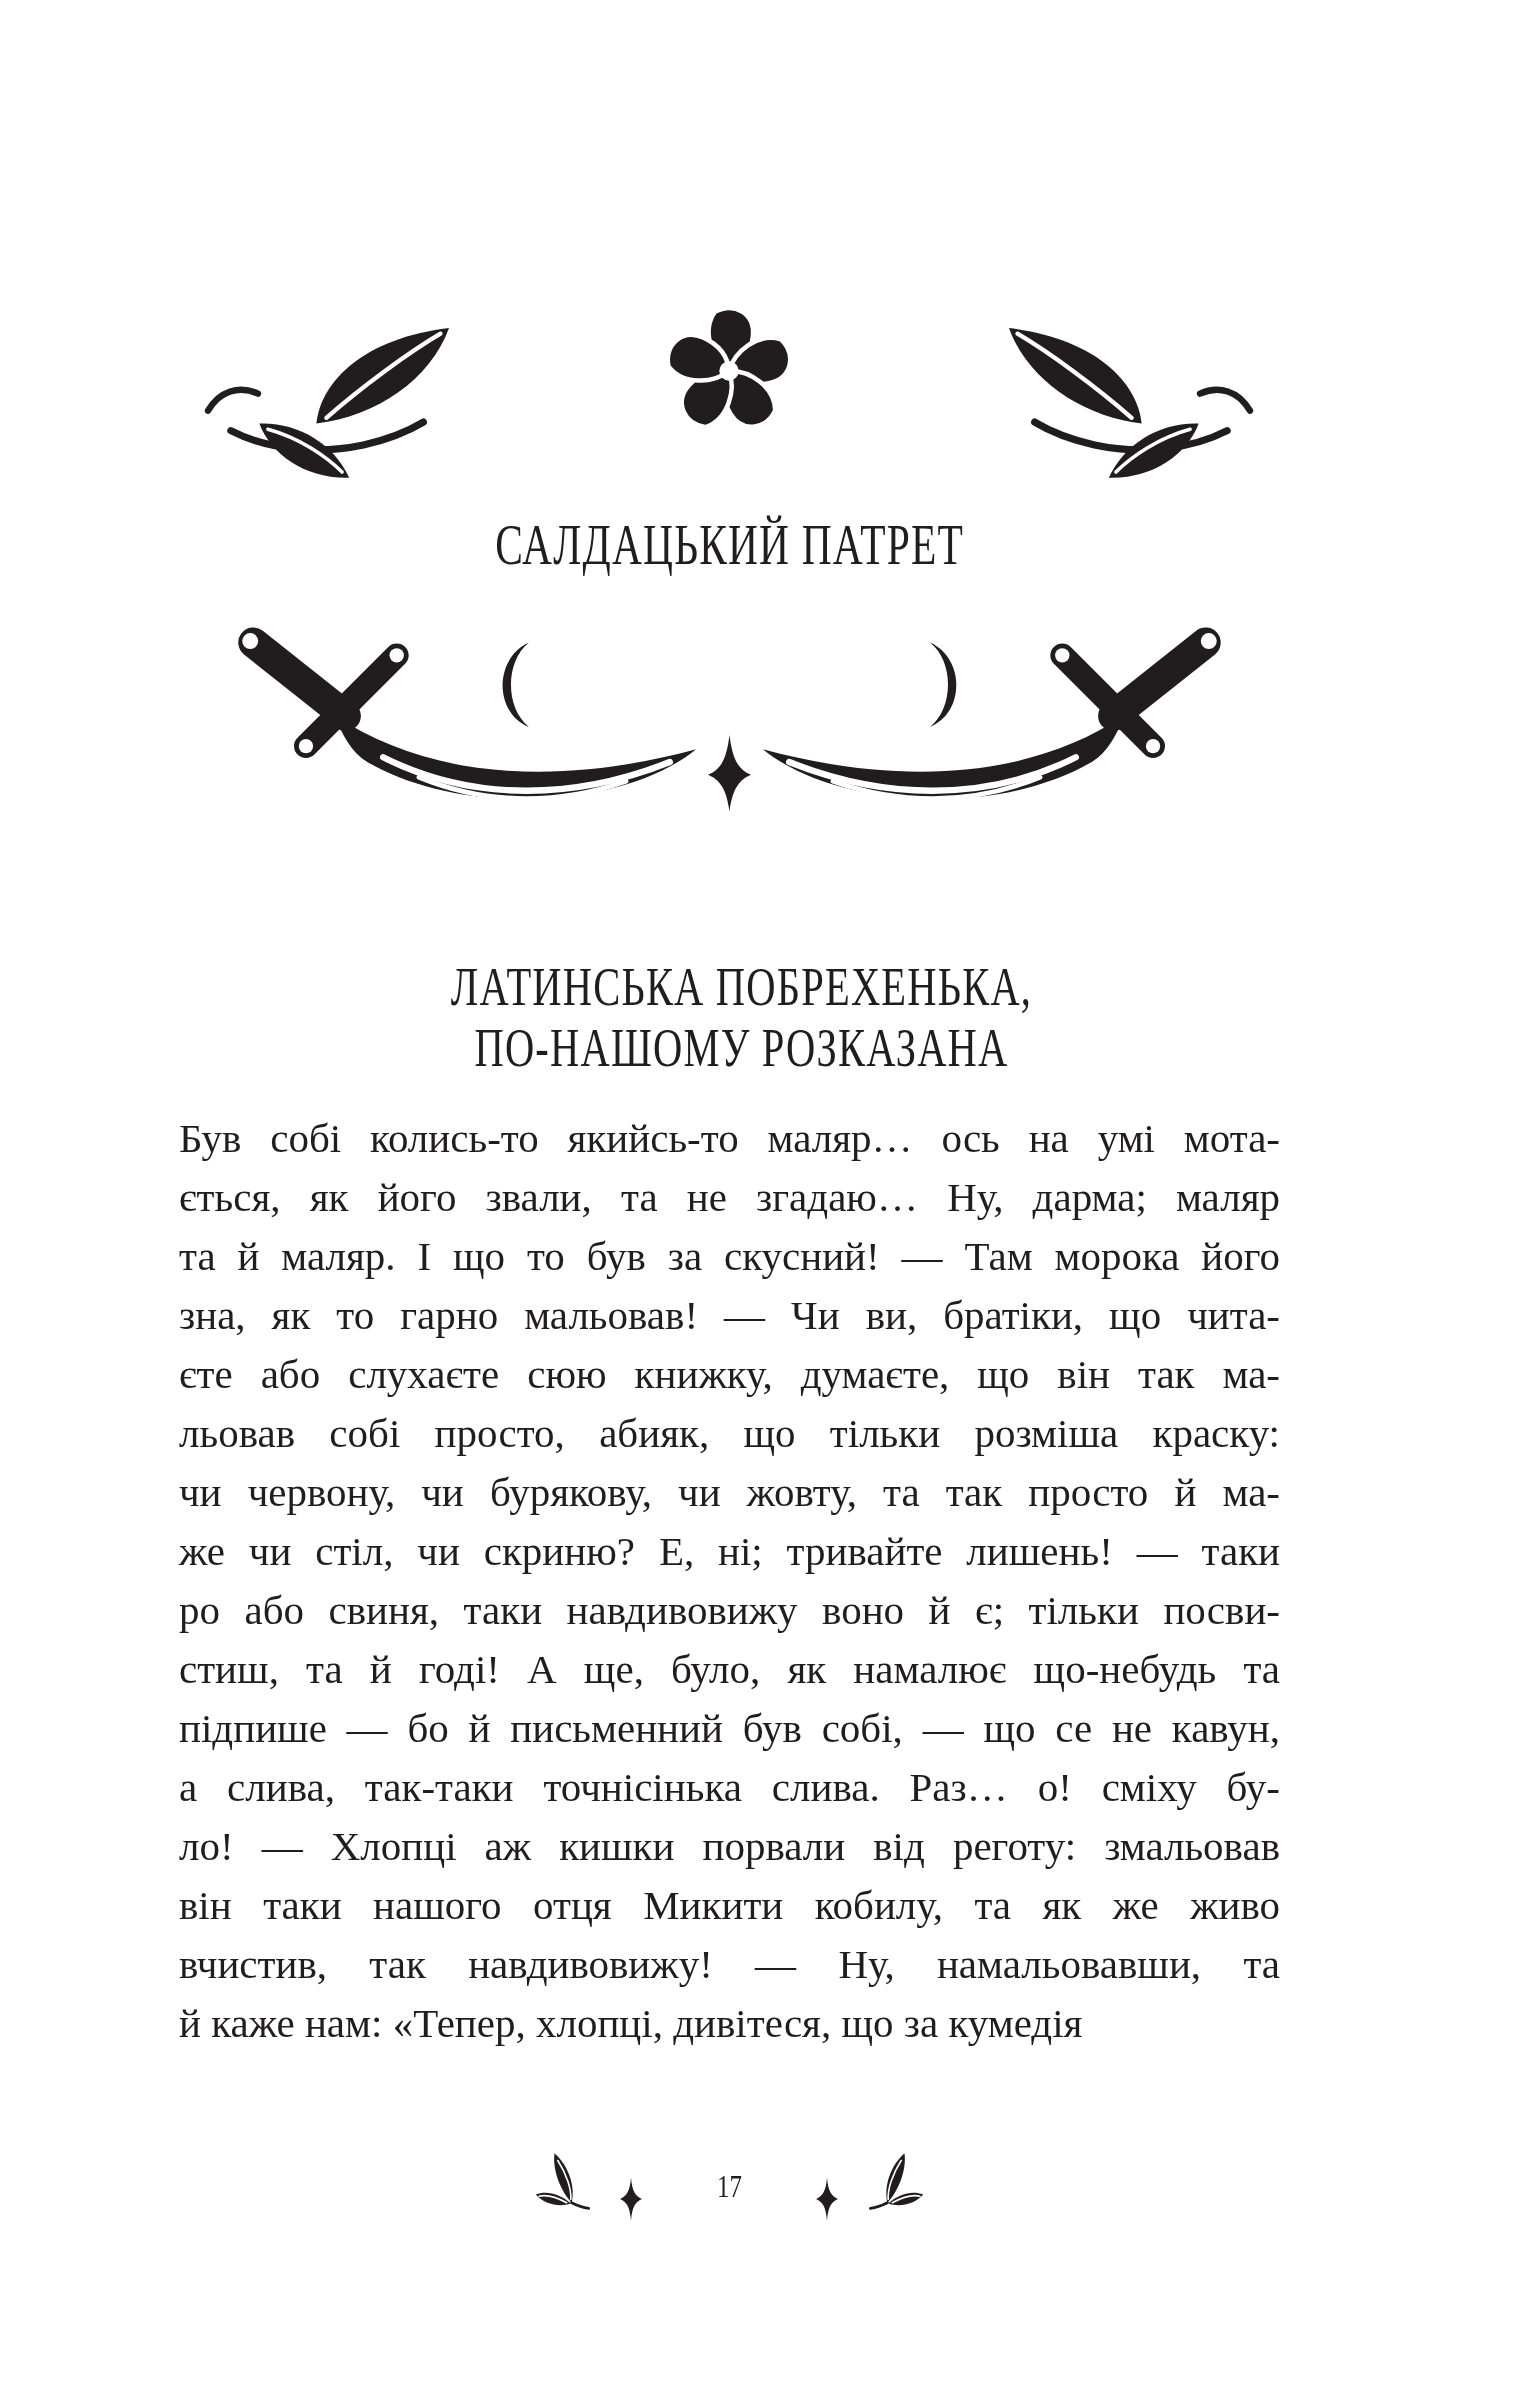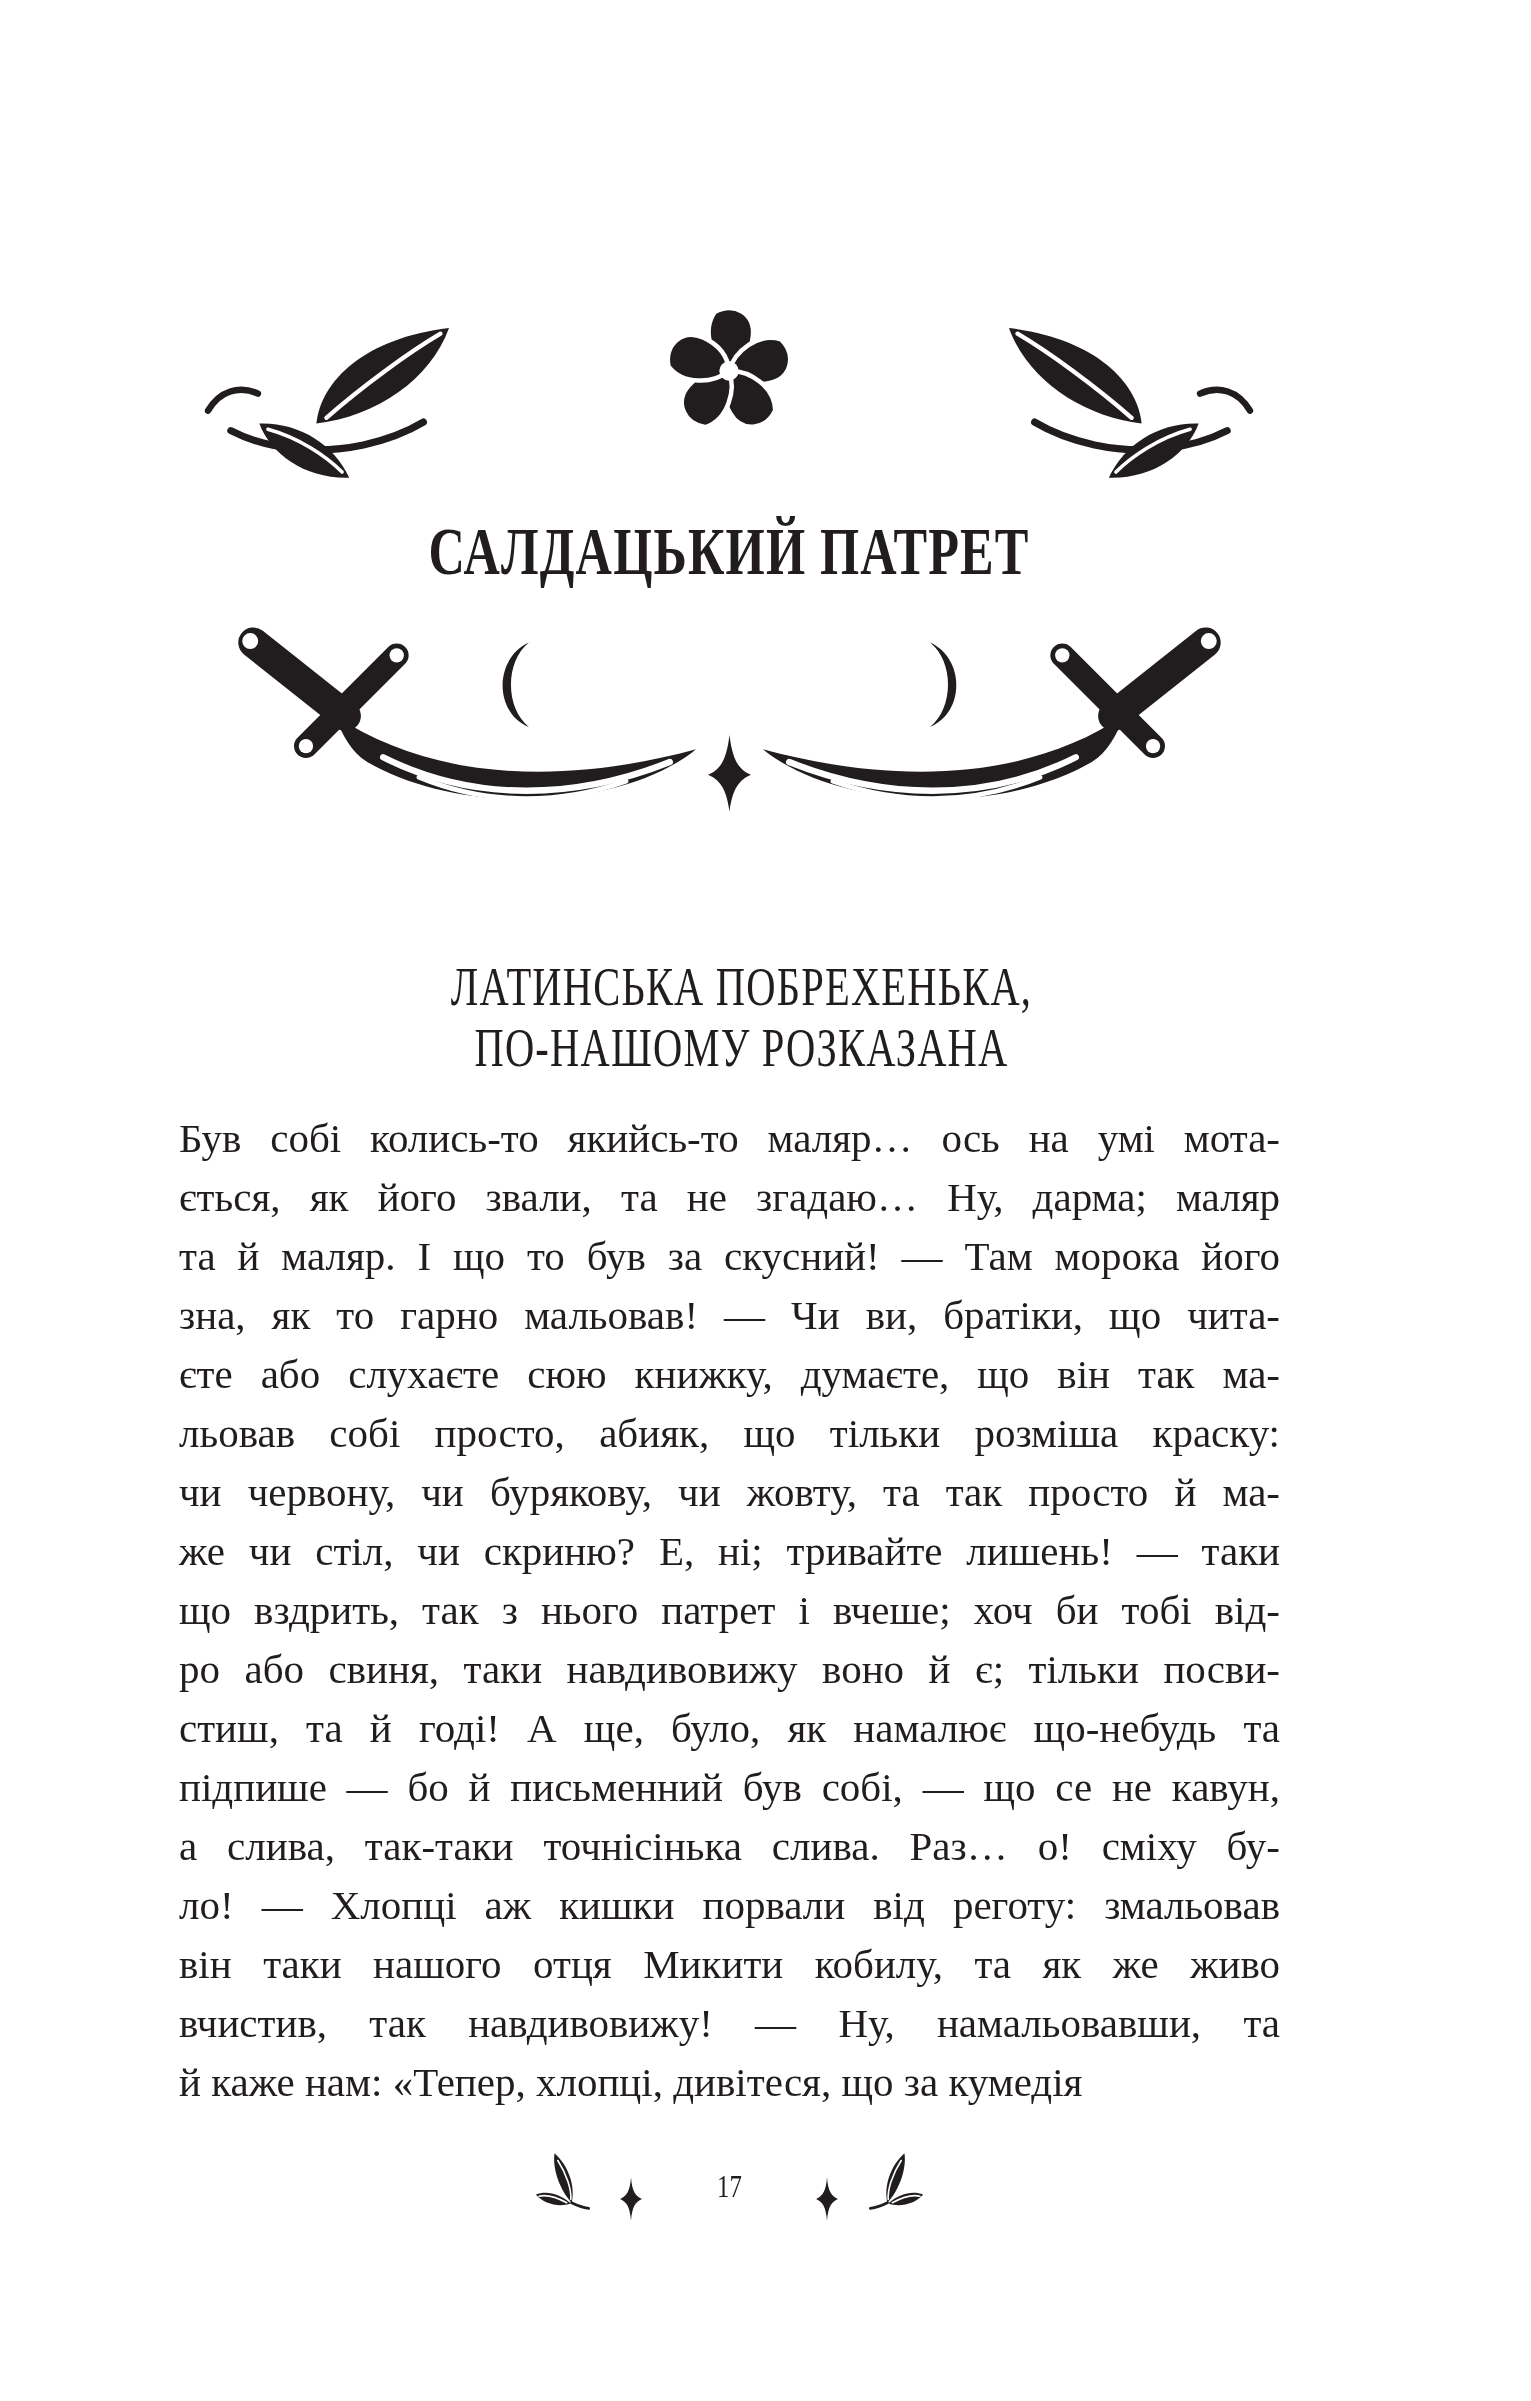--- a/index.html
+++ b/index.html
@@ -25,22 +25,22 @@
   .sprig-left   { left:352px; top:3.2px;  width:69px;  height:80px; }
   .sprig-right  { left:680px; top:3.2px;  width:69px;  height:80px; transform:scaleX(-1); }
   .diamond-left { left:440px; top:37px; width:24px;  height:46px; }
   .diamond-right{ left:636px; top:37px; width:24px;  height:46px; }
   .page-number  { left:502px; top:32px; width:96px; text-align:center;
                   font-size:31px; line-height:1; }
   .page-number span { display:inline-block; transform:scaleX(.8); }
 
   
   h1.title {
-    margin:0; top:517px; text-align:center; font-weight:bold;
-    font-size:68px; line-height:1; letter-spacing:1.6px; white-space:nowrap;
+    margin:0; top:517px; text-align:center; font-weight:normal;
+    font-size:56px; line-height:1; letter-spacing:1.6px; white-space:nowrap;
   }
   h1.title span { display:inline-block; transform:scaleX(.74); transform-origin:50% 50%; }
 
   h2.subtitle {
     margin:12px; top:945px; text-align:center; font-weight:normal;
     font-size:54px; line-height:61px; letter-spacing:1.6px; white-space:nowrap;
   }
   h2.subtitle span { display:block; transform:scaleX(.75); transform-origin:50% 50%; }
 
   
@@ -124,21 +124,20 @@
 
   <div class="col body-text">
       <div class="body-line">Був собі колись-то якийсь-то маляр… ось на умі мота-</div>
       <div class="body-line">ється, як його звали, та не згадаю… Ну, дарма; маляр</div>
       <div class="body-line">та й маляр. І що то був за скусний! — Там морока його</div>
       <div class="body-line">зна, як то гарно мальовав! — Чи ви, братіки, що чита-</div>
       <div class="body-line">єте або слухаєте сюю книжку, думаєте, що він так ма-</div>
       <div class="body-line">льовав собі просто, абияк, що тільки розміша краску:</div>
       <div class="body-line">чи червону, чи бурякову, чи жовту, та так просто й ма-</div>
       <div class="body-line">же чи стіл, чи скриню? Е, ні; тривайте лишень! — таки</div>
-      <div class="body-line">що вздрить, так з нього патрет і вчеше; хоч би тобі від-</div>
       <div class="body-line">ро або свиня, таки навдивовижу воно й є; тільки посви-</div>
       <div class="body-line">стиш, та й годі! А ще, було, як намалює що-небудь та</div>
       <div class="body-line">підпише — бо й письменний був собі, — що се не кавун,</div>
       <div class="body-line">а слива, так-таки точнісінька слива. Раз… о! сміху бу-</div>
       <div class="body-line">ло! — Хлопці аж кишки порвали від реготу: змальовав</div>
       <div class="body-line">він таки нашого отця Микити кобилу, та як же живо</div>
       <div class="body-line">вчистив, так навдивовижу! — Ну, намальовавши, та</div>
       <div class="body-line last">й каже нам: «Тепер, хлопці, дивітеся, що за кумедія</div>
     </div>
 

